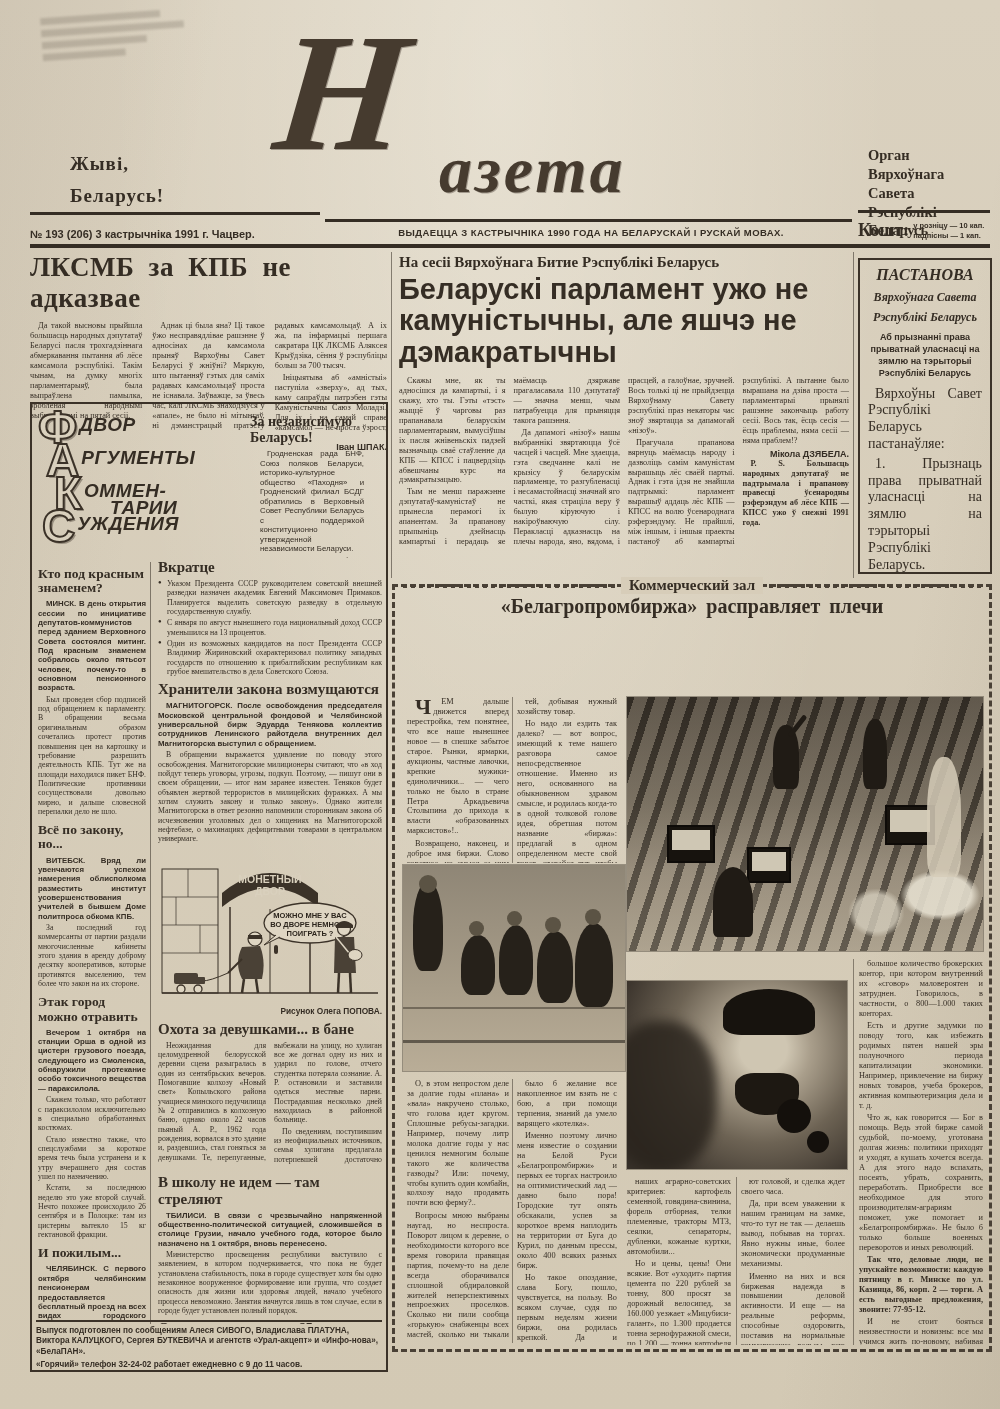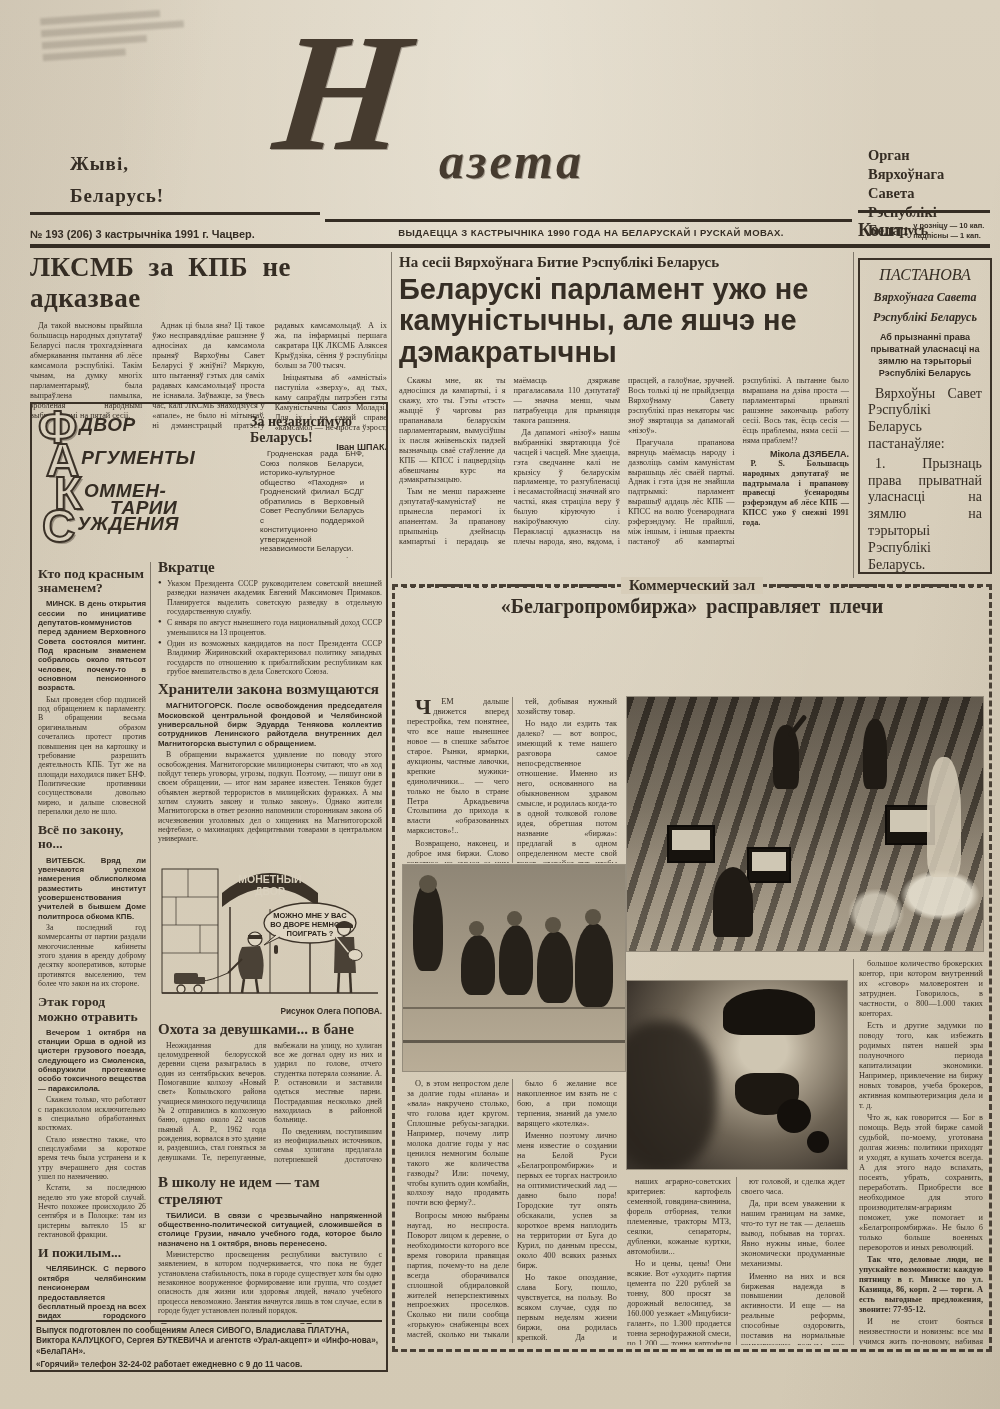--- a/index.html
+++ b/index.html
@@ -13,21 +13,21 @@
   .sans{font-family:"Liberation Sans","DejaVu Sans",sans-serif;}
   .rule{background:#352d24;}
   
   .stamp{left:42px;top:8px;width:150px;height:70px;transform:rotate(-4deg);opacity:.45;filter:blur(1.2px);}
   .stamp div{height:7px;margin:5px 0;background:rgba(92,82,70,.5);}
   .slogan{left:70px;top:148px;width:170px;text-align:left;font-weight:bold;font-size:19px;line-height:1.7;letter-spacing:1px;}
   .logo{left:225px;top:30px;width:580px;height:195px;font-style:italic;font-weight:bold;color:#463b2f;
     text-shadow:1px 1px 0 rgba(40,30,20,.35);}
   .logo .initial{position:absolute;left:52px;top:-34px;font-size:168px;transform:skewX(-6deg);}
   .logo .w1{position:absolute;left:158px;top:16px;font-size:78px;letter-spacing:3px;}
-  .logo .w2{position:absolute;left:214px;top:102px;font-size:50px;letter-spacing:3px;}
+  .logo .w2{position:absolute;left:214px;top:102px;font-size:66px;letter-spacing:3px;}
   .organ{left:868px;top:146px;width:126px;font-weight:bold;font-size:14.5px;line-height:1.3;}
   .rule-a{left:30px;top:212px;width:290px;height:3px;}
   .rule-b{left:325px;top:219px;width:527px;height:3px;}
   .rule-c{left:858px;top:210px;width:132px;height:3px;}
   .issue-line{left:30px;top:228px;font-size:11px;font-weight:bold;}
   .published-line{left:330px;top:227px;width:522px;text-align:center;font-size:9.5px;font-weight:bold;letter-spacing:.4px;}
   .price{left:858px;top:220px;width:134px;display:flex;align-items:center;gap:4px;}
   .price .lbl{font-weight:bold;font-size:18px;}
   .price .lines{font-size:7.5px;font-weight:bold;line-height:1.3;}
   .rule-heavy{left:30px;top:244px;width:960px;height:4px;}
@@ -42,21 +42,21 @@
   .lksmb .cols{column-count:3;column-gap:10px;height:118px;overflow:hidden;}
   .vrule-l{left:391px;top:252px;width:1px;height:326px;background:rgba(53,45,36,.55);}
   .vrule-r{left:853px;top:252px;width:1px;height:326px;background:rgba(53,45,36,.55);}
   
   .parl{left:399px;top:254px;width:450px;}
   .parl .kicker{font-size:15px;font-weight:bold;margin-bottom:3px;}
   .parl h1{font-family:"Liberation Sans",sans-serif;font-size:29px;line-height:1.08;font-weight:bold;margin-bottom:8px;}
   .parl .cols{column-count:4;column-gap:8px;height:212px;overflow:hidden;}
   
   .decree{left:858px;top:258px;width:134px;height:316px;border:2px solid #3b3228;padding:6px 8px;overflow:hidden;box-sizing:border-box;}
-  .decree .t{font-size:16px;font-weight:normal;font-style:italic;text-align:center;margin-bottom:6px;}
+  .decree .t{font-size:16px;font-weight:bold;font-style:italic;text-align:center;margin-bottom:6px;}
   .decree .s{font-size:12px;font-weight:bold;font-style:italic;text-align:center;margin-bottom:5px;}
   .decree .subj{font-family:"Liberation Sans",sans-serif;font-size:9px;font-weight:bold;text-align:center;line-height:1.35;margin:6px 0;}
   .decree p{font-size:14px;line-height:1.2;text-align:justify;text-indent:7px;margin:0 0 3px;}
   .decree .sig{text-align:center;font-weight:bold;font-size:8.2px;margin-top:4px;}
   .decree .signame{text-align:right;font-weight:bold;font-size:9px;letter-spacing:1px;}
   .decree .date{font-size:7.9px;margin-top:5px;}
   
   .faks{left:30px;top:402px;width:358px;height:970px;border:2px solid #3b3228;box-sizing:border-box;}
   .faks-top{position:absolute;left:6px;top:6px;width:342px;height:148px;display:flex;overflow:hidden;}
   .faks-logo{width:206px;position:relative;}

